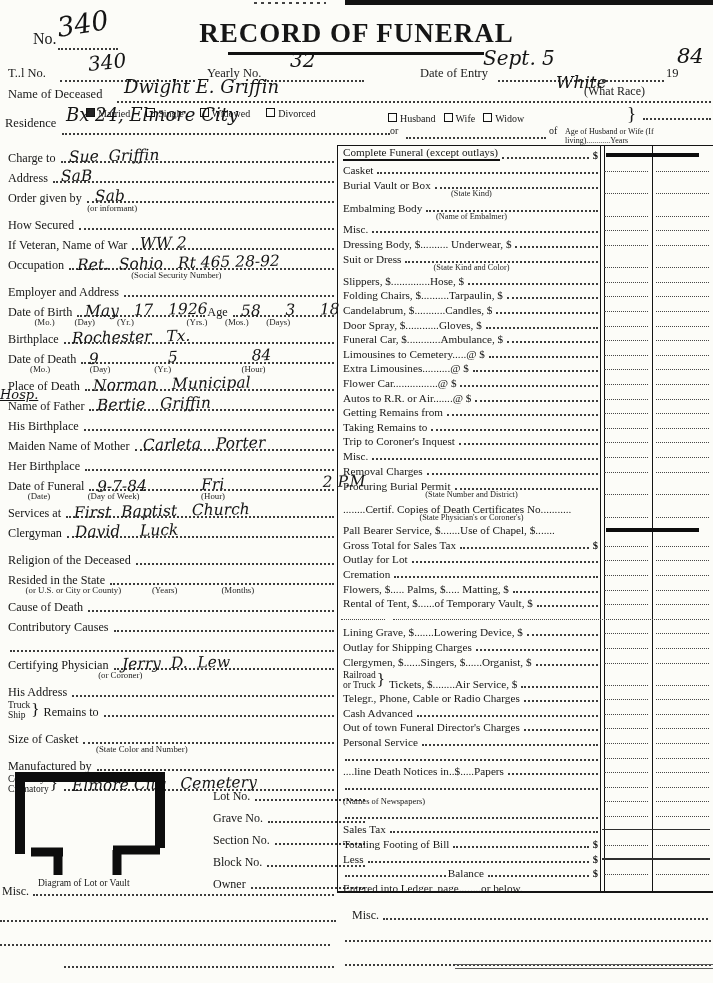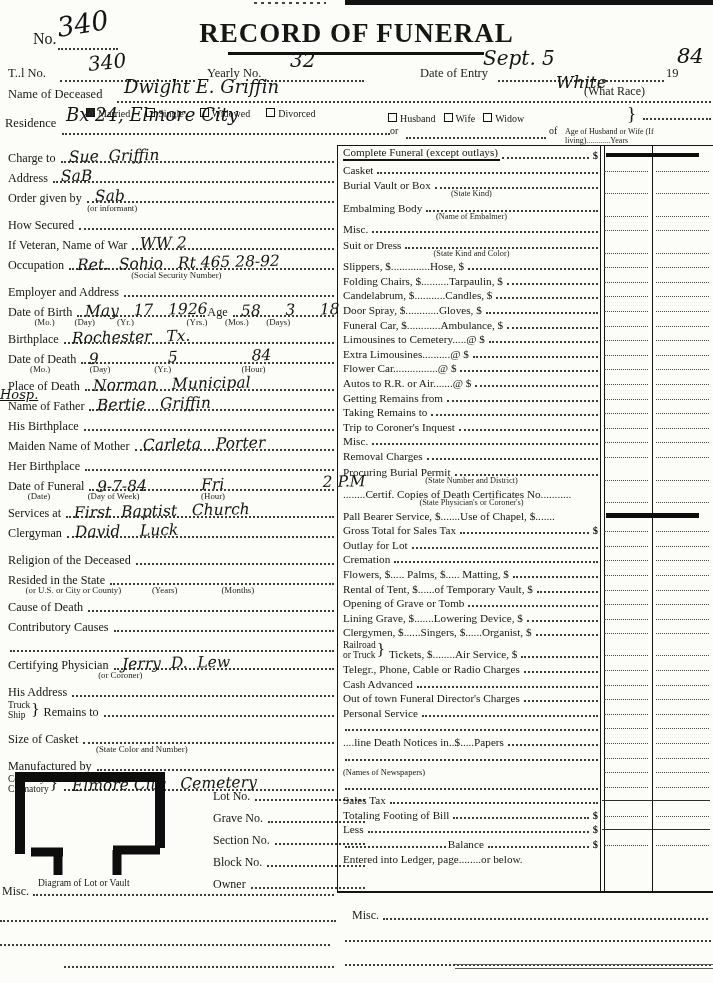--- a/index.html
+++ b/index.html
@@ -450,20 +450,34 @@
             <span class="lead"></span>
           </div>
         </div>
         <div class="camt c1">
           <span class="adot"></span>
         </div>
         <div class="camt c2">
           <span class="adot"></span>
         </div>
       </div>
+      <div class="crow">
+        <div class="cleft">
+          <div class="cline">
+            <span class="clab">Dressing Body, $.......... Underwear, $</span>
+            <span class="lead"></span>
+          </div>
+        </div>
+        <div class="camt c1">
+          <span class="adot"></span>
+        </div>
+        <div class="camt c2">
+          <span class="adot"></span>
+        </div>
+      </div>
       <div class="crow tall">
         <div class="cleft">
           <div class="cline">
             <span class="clab">Suit or Dress</span>
             <span class="lead"></span>
           </div>
           <div class="csub">(State Kind and Color)</div>
         </div>
         <div class="camt c1">
           <span class="adot"></span>
@@ -772,37 +786,45 @@
           </div>
         </div>
         <div class="camt c1">
           <span class="adot"></span>
         </div>
         <div class="camt c2">
           <span class="adot"></span>
         </div>
       </div>
       <div class="crow">
-        <div class="cleft">
-          <div class="cline">
-            <span class="clab">Opening of Grave or Tomb</span>
-            <span class="lead"></span>
-          </div>
-        </div>
         <div class="camt c1">
           <span class="adot"></span>
         </div>
         <div class="camt c2">
           <span class="adot"></span>
         </div>
       </div>
       <div class="crow">
         <div class="cleft">
           <div class="cline">
             <span class="clab">Lining Grave, $.......Lowering Device, $</span>
+            <span class="lead"></span>
+          </div>
+        </div>
+        <div class="camt c1">
+          <span class="adot"></span>
+        </div>
+        <div class="camt c2">
+          <span class="adot"></span>
+        </div>
+      </div>
+      <div class="crow">
+        <div class="cleft">
+          <div class="cline">
+            <span class="clab">Outlay for Shipping Charges</span>
             <span class="lead"></span>
           </div>
         </div>
         <div class="camt c1">
           <span class="adot"></span>
         </div>
         <div class="camt c2">
           <span class="adot"></span>
         </div>
       </div>

